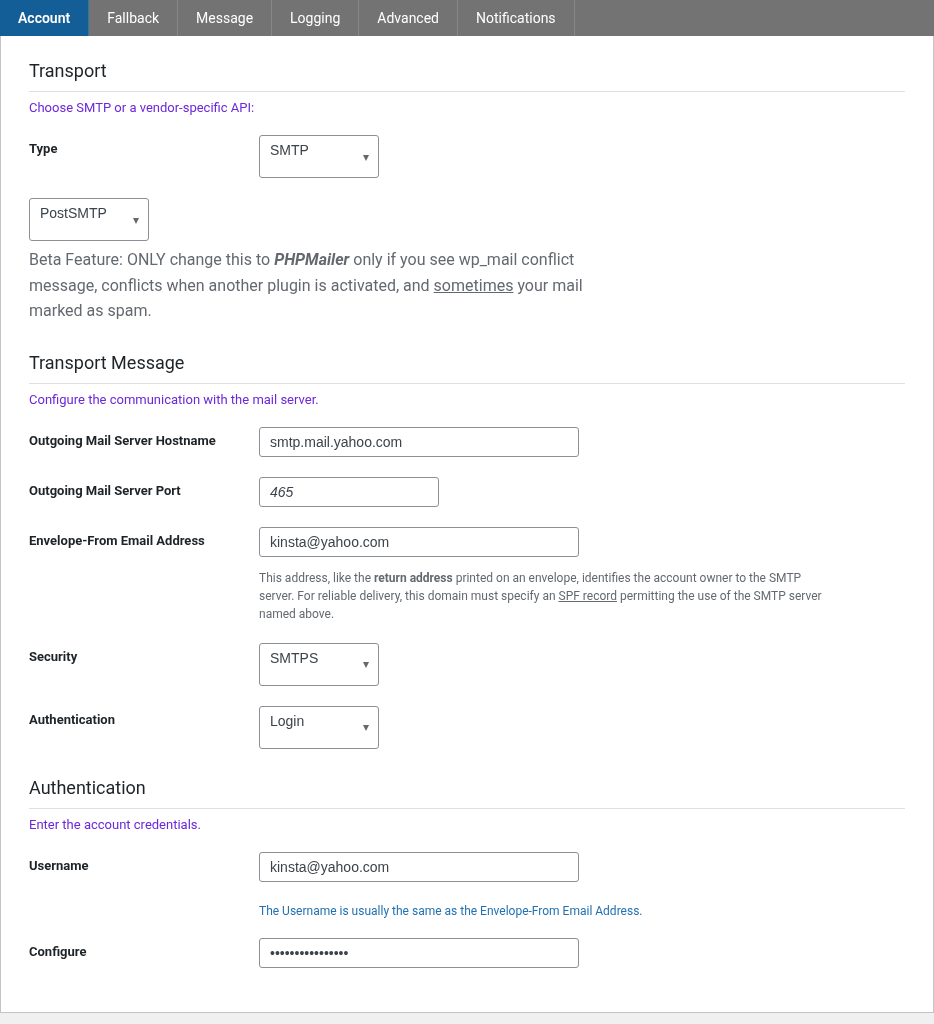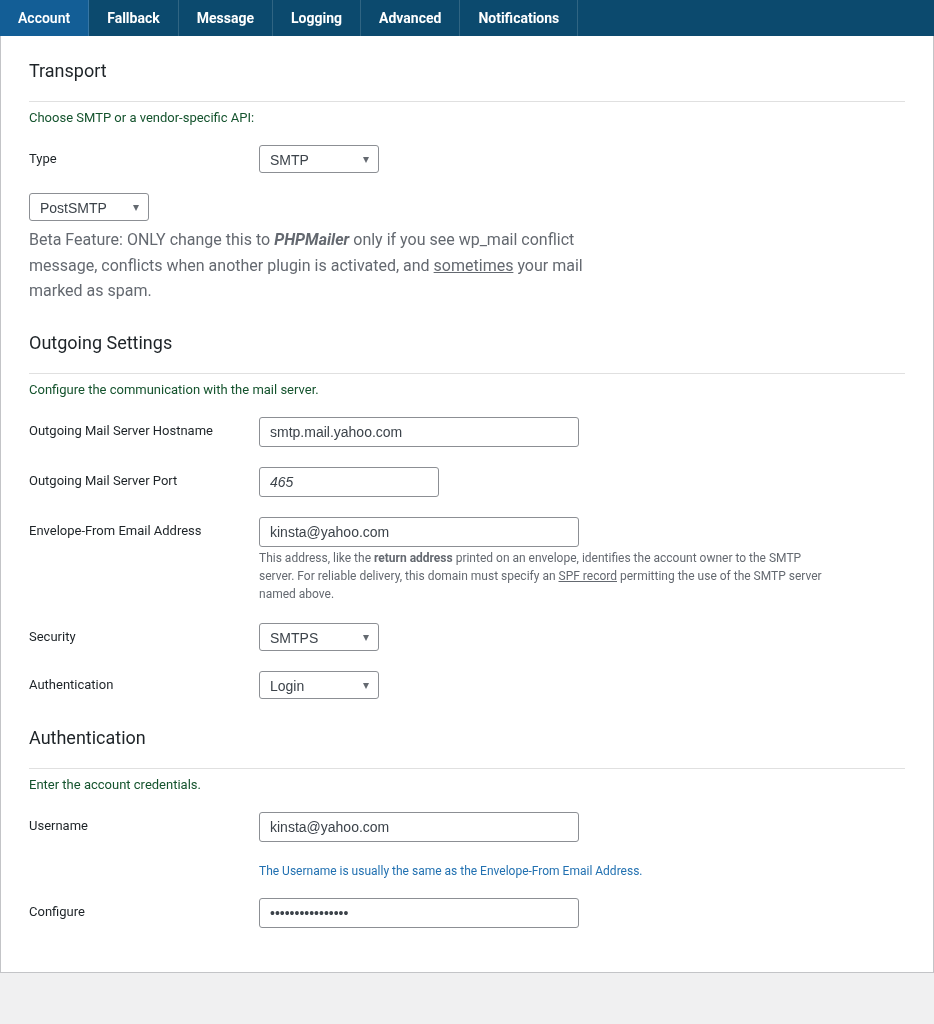--- a/index.html
+++ b/index.html
@@ -10,55 +10,54 @@
       color: #3c434a;
       min-height: 1024px;
     }
     .tab {
       padding: 10px 18px;
       color: #fff;
       cursor: pointer;
       font-size: 14px;
       border-right: 1px solid rgba(255,255,255,0.15);
       text-decoration: none;
-      font-weight: bold;
     }
     .tab.active {
       background: #135e96;
       font-weight: 600;
     }
     .page-content {
       background: #fff;
       margin: 0;
       padding: 24px 28px;
       border: 1px solid #c3c4c7;
       border-top: none;
     }
     .section-title {
       font-size: 18px;
       font-weight: 400;
       color: #1d2327;
       margin-bottom: 8px;
       border-bottom: 1px solid #e0e0e0;
-      padding-bottom: 20px;
+      padding-bottom: 10px;
     }
     .section-desc {
-      color: #14532d;
+      color: #6d28d9;
       font-size: 13px;
       margin-bottom: 20px;
     }
     .form-row {
       display: flex;
       align-items: flex-start;
       margin-bottom: 20px;
     }
     .form-label {
       width: 230px;
       min-width: 230px;
-      font-weight: 400;
+      font-weight: 700;
       font-size: 13px;
       padding-top: 6px;
       color: #1d2327;
     }
     .form-field {
       flex: 1;
     }
     .form-field input[type="text"],
     .form-field input[type="password"],
     .form-field input[type="email"],
@@ -68,38 +67,38 @@
       border: 1px solid #8c8f94;
       border-radius: 3px;
       font-size: 14px;
       color: #3c434a;
       background: #fff;
     }
     .form-field .field-hint {
       display: block;
       font-size: 12px;
       color: #646970;
-      margin-top: 2px;
+      margin-top: 12px;
       max-width: 580px;
       line-height: 1.5;
     }
     .form-field .field-hint strong {
       font-weight: 700;
     }
     .form-field .field-hint u {
       text-decoration: underline;
     }
     .styled-select {
       position: relative;
       display: inline-block;
     }
     .styled-select select {
       appearance: none;
       -webkit-appearance: none;
-      padding: 6px 32px 4px 10px;
+      padding: 6px 32px 19px 10px;
       border: 1px solid #8c8f94;
       border-radius: 3px;
       background: #fff;
       font-size: 14px;
       color: #3c434a;
       cursor: pointer;
       min-width: 120px;
     }
     .styled-select::after {
       content: '▾';
@@ -131,21 +130,21 @@
       max-width: 580px;
       line-height: 1.6;
     }
     .beta-hint strong {
       font-style: italic;
     }
   </style>
 </head>
 <body>
 
-<div style="display:flex; background:#0c4a6e;">
+<div style="display:flex; background:#737373;">
   <div class="tab active">Account</div>
   <div class="tab">Fallback</div>
   <div class="tab">Message</div>
   <div class="tab">Logging</div>
   <div class="tab">Advanced</div>
   <div class="tab">Notifications</div>
 </div>
 
 <div class="page-content">
 
@@ -166,21 +165,21 @@
       <div class="styled-select">
         <select><option>PostSMTP</option><option>PHPMailer</option></select>
       </div>
       <div class="beta-hint">
         <span>Beta Feature: ONLY change this to </span><strong>PHPMailer</strong><span> only if you see </span><span class="code-tag">wp_mail</span><span> conflict message, conflicts when another plugin is activated, and </span><u>sometimes</u><span> your mail marked as spam.</span>
       </div>
     </div>
   </div>
 
   <div class="section-divider">
-    <h2 class="section-title">Outgoing Settings</h2>
+    <h2 class="section-title">Transport Message</h2>
     <p class="section-desc">Configure the communication with the mail server.</p>
   </div>
 
   <div class="form-row">
     <div class="form-label">Outgoing Mail Server Hostname</div>
     <div class="form-field">
       <input type="text" value="smtp.mail.yahoo.com" style="">
     </div>
   </div>
 

